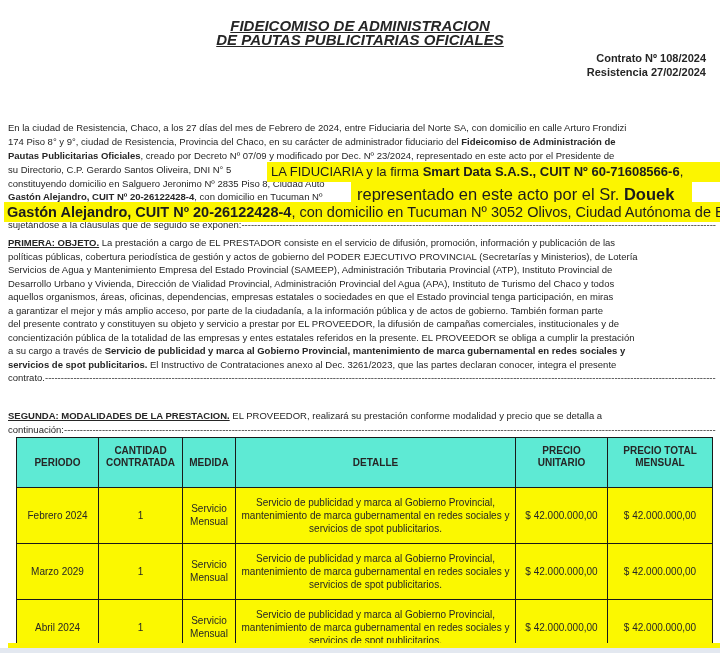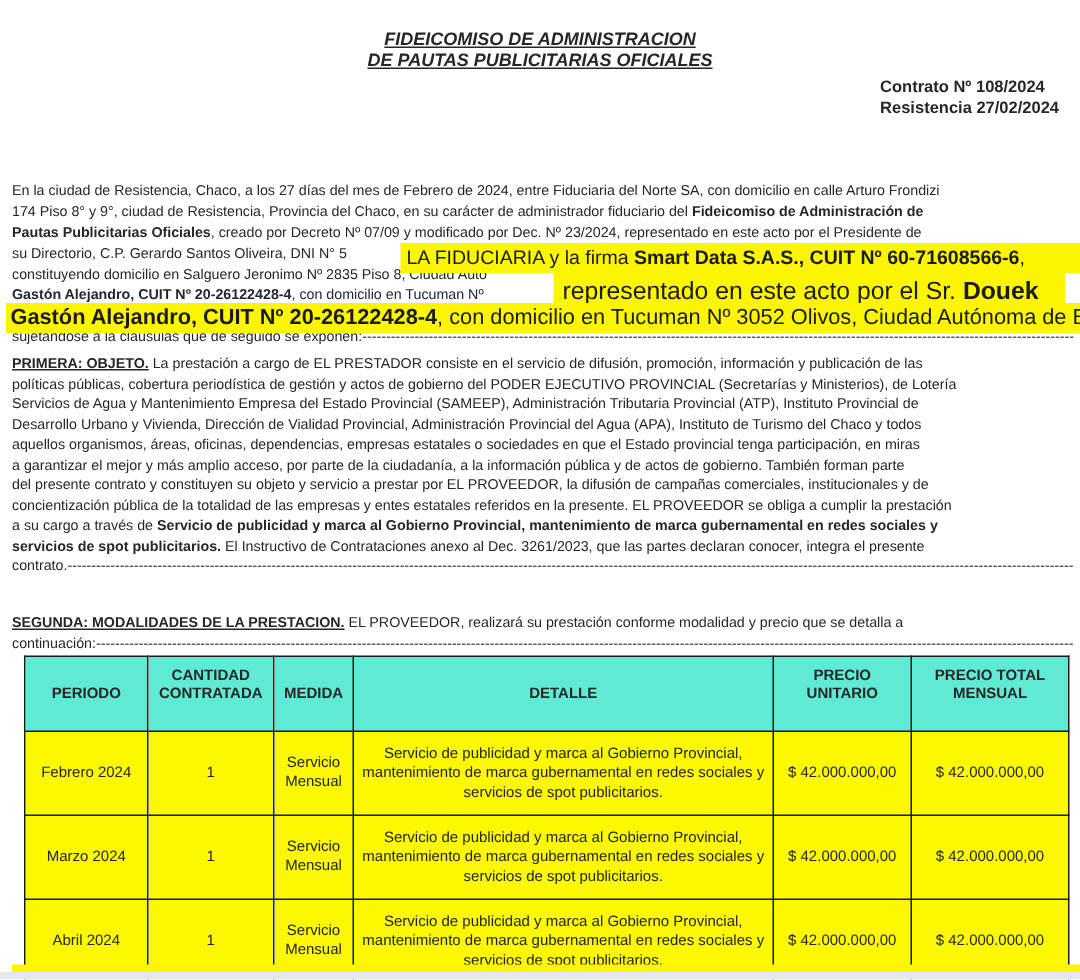--- a/index.html
+++ b/index.html
@@ -2,37 +2,37 @@
 <html style="--highlight: #fcf500; --table_fill: #fbf800; --bottom_bar: #e3e8f0; --border: #1a1a1a;"><head>
 <meta charset="utf-8">
 <style>
   html,body{margin:0;padding:0;background:#fff;}
   .page{
     position:relative;width:720px;height:653px;overflow:hidden;background:#fff;
     font-family:"Liberation Sans",sans-serif;color:#262626;
   }
   
   .org-title{position:absolute;top:19px;left:0;width:720px;text-align:center;
-    font-size:12px;font-weight:bold;font-style:italic;line-height:14px;}
+    font-size:15px;font-weight:bold;font-style:italic;line-height:14px;}
   .org-title div{text-decoration:underline;}
-  .contract-info{position:absolute;top:51px;right:14px;text-align:left;
+  .contract-info{position:absolute;top:51px;right:14px;text-align:right;
     font-size:11px;font-weight:bold;line-height:14px;}
   .doc-title{position:absolute;top:93px;left:0;width:720px;text-align:center;
     font-size:10.5px;font-weight:bold;text-decoration:underline;letter-spacing:.2px;}
   
   .para{position:absolute;left:8px;width:708px;}
   .ln{white-space:nowrap;overflow:hidden;font-size:9.5px;}
   .intro .ln{height:13.9px;line-height:13.9px;}
   .clause .ln{height:13.5px;line-height:13.5px;}
   .b{font-weight:bold;}
   .bu{font-weight:bold;text-decoration:underline;}
   
   .hl{position:absolute;background:var(--highlight);white-space:nowrap;overflow:hidden;color:#1c1c1c;}
   .hl1{left:267px;top:162px;width:453px;height:20px;line-height:20px;font-size:13px;padding:0 4px;box-sizing:border-box;}
-  .hl2{left:369px;top:182px;width:341px;height:24px;line-height:24px;font-size:16.5px;padding:0 6px;box-sizing:border-box;}
+  .hl2{left:351px;top:182px;width:341px;height:24px;line-height:24px;font-size:16.5px;padding:0 6px;box-sizing:border-box;}
   .hl3{left:4px;top:202px;width:716px;height:20px;line-height:20px;font-size:14.5px;padding:0 3px;box-sizing:border-box;}
   
   .tablewrap{position:absolute;left:16px;top:437px;}
   table.pricing{border-collapse:collapse;width:696px;table-layout:fixed;}
   table.pricing th,table.pricing td{border:1.6px solid var(--border);padding:0;overflow:hidden;}
   table.pricing th{background:#5eead4;font-size:10px;font-weight:bold;text-align:center;
     vertical-align:bottom;padding-bottom:18px;white-space:pre-line;line-height:12px;height:31px;}
   table.pricing td{background:var(--table_fill);font-size:10px;text-align:center;vertical-align:middle;}
   tr.bodyrow{height:56px;}
   td.period{vertical-align:bottom;padding-bottom:7px;}
@@ -124,21 +124,21 @@
         <tr class="bodyrow">
           <td class="period">Febrero 2024</td>
           <td>1</td>
           <td class="measure">Servicio
 Mensual</td>
           <td class="detail">Servicio de publicidad y marca al Gobierno Provincial, mantenimiento de marca gubernamental en redes sociales y servicios de spot publicitarios.</td>
           <td class="price">$ 42.000.000,00</td>
           <td class="price">$ 42.000.000,00</td>
         </tr>
         <tr class="bodyrow">
-          <td class="period">Marzo 2024</td>
+          <td class="period">Marzo 2029</td>
           <td>1</td>
           <td class="measure">Servicio
 Mensual</td>
           <td class="detail">Servicio de publicidad y marca al Gobierno Provincial, mantenimiento de marca gubernamental en redes sociales y servicios de spot publicitarios.</td>
           <td class="price">$ 42.000.000,00</td>
           <td class="price">$ 42.000.000,00</td>
         </tr>
         <tr class="bodyrow">
           <td class="period">Abril 2024</td>
           <td>1</td>

